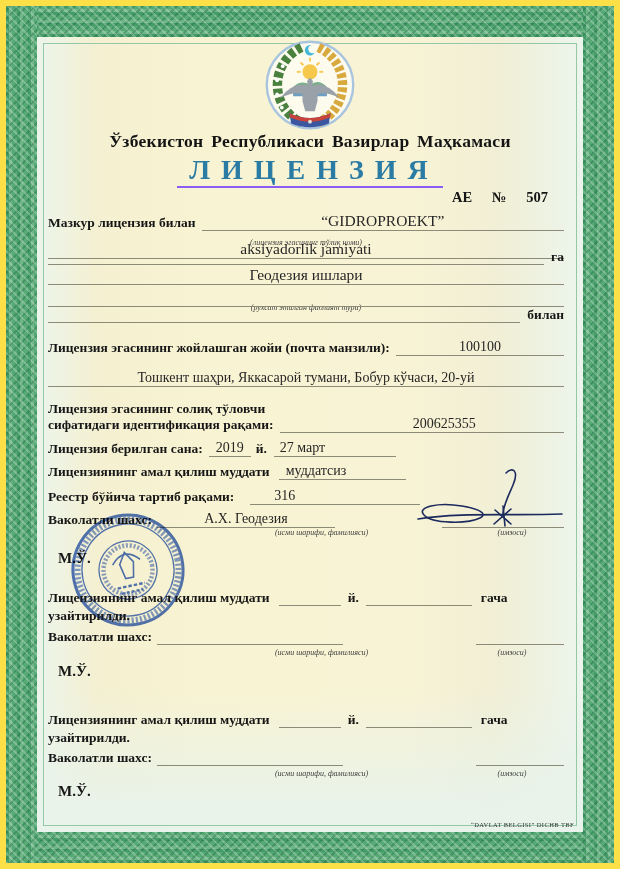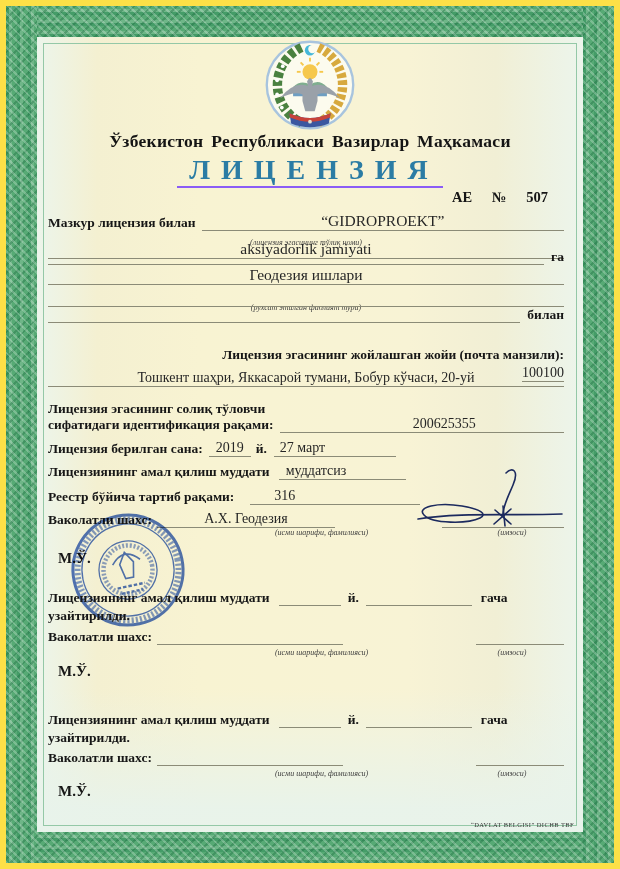--- a/index.html
+++ b/index.html
@@ -140,21 +140,21 @@
   <div class="row" style="top:296px;min-height:11px;">
     <span class="fill"></span>
   </div>
 
   <div class="row" style="top:306px;min-height:17px;">
     <span class="fill"></span>
     <span class="lbl tail">билан</span>
   </div>
 
 
-  <div class="row" style="top:347px;flex-direction:column;">
+  <div class="row" style="top:337px;">
     <span class="lbl">Лицензия эгасининг жойлашган жойи (почта манзили):</span>
     <span class="fill" style="margin-left:6px;">
       <span class="val">100100</span>
     </span>
   </div>
 
   <div class="row" style="top:368px;">
     <span class="fill">
       <span class="val">Тошкент шаҳри, Яккасарой тумани, Бобур кўчаси, 20-уй</span>
     </span>

